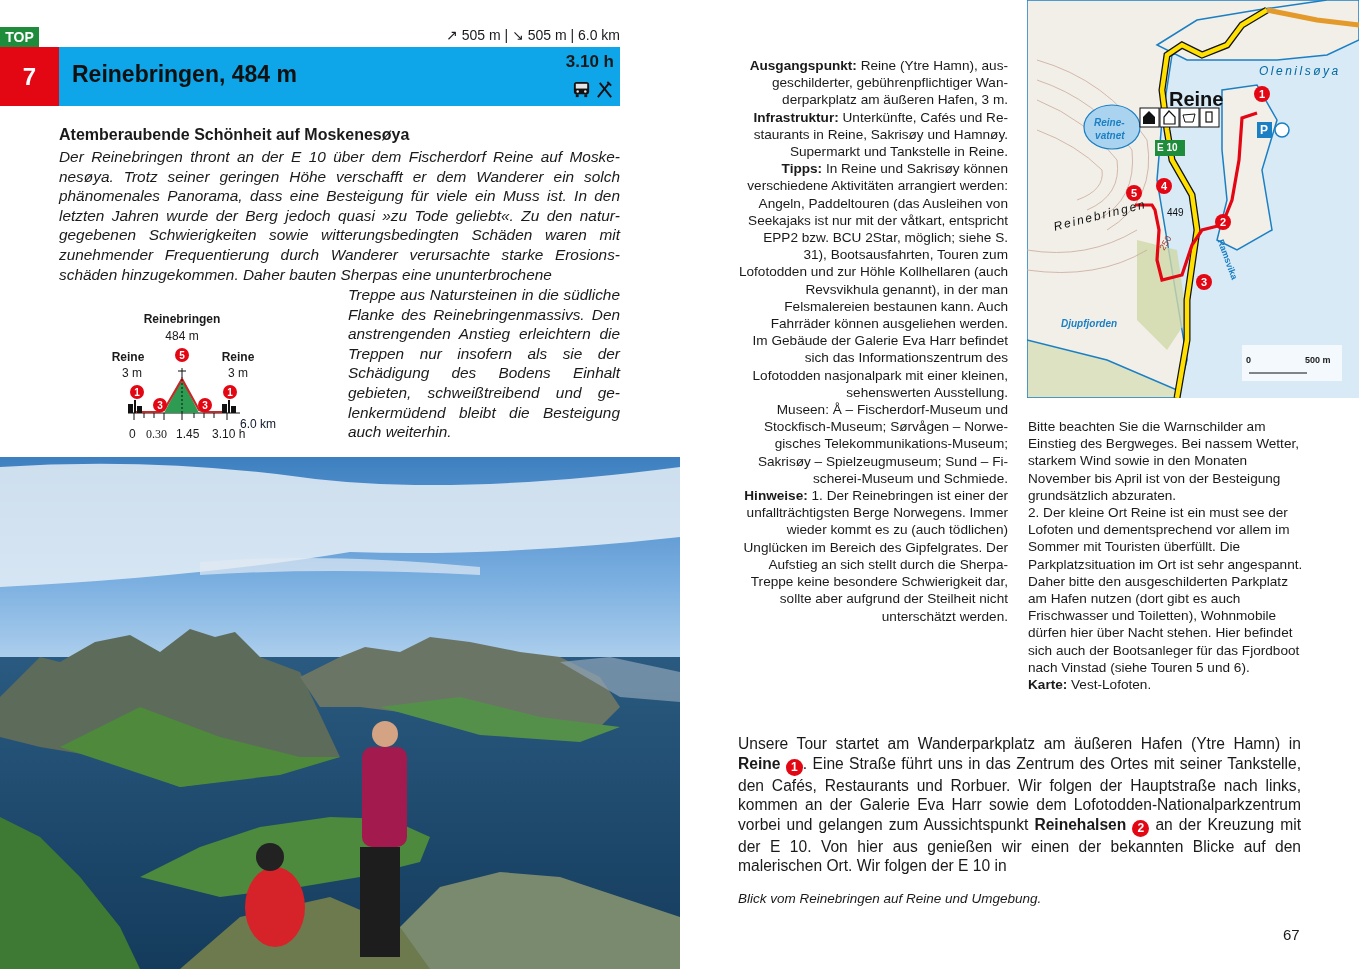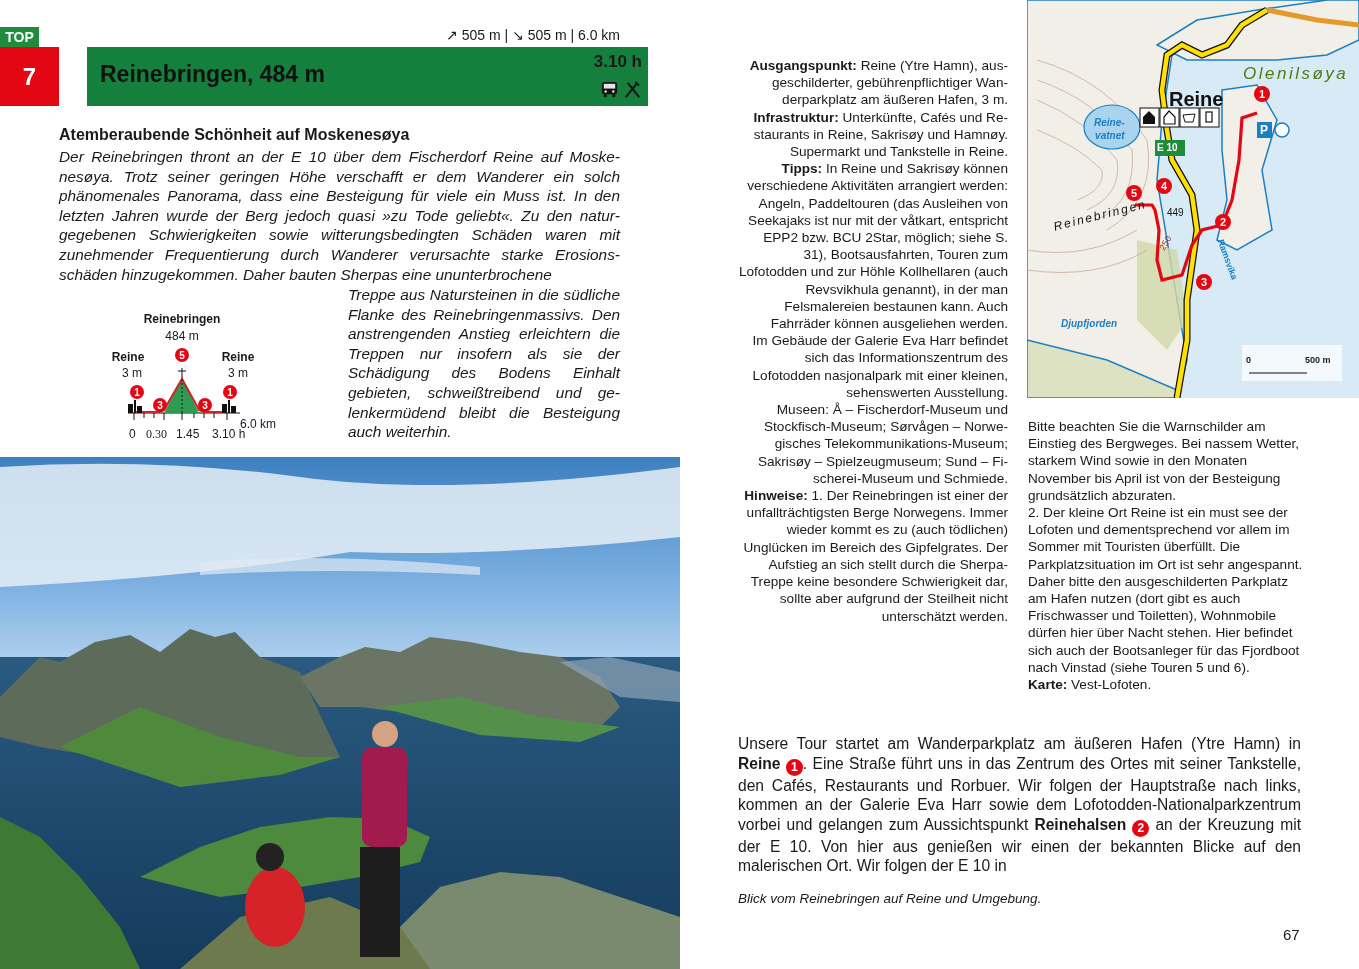--- a/index.html
+++ b/index.html
@@ -3,21 +3,21 @@
 <meta charset="utf-8">
 <style>
   * { box-sizing: border-box; margin: 0; padding: 0; }
   html, body { width: 1359px; height: 969px; overflow: hidden; background: #ffffff; }
   body { position: relative; font-family: "Liberation Sans", "DejaVu Sans", sans-serif; color: #1a1a1a; }
 
   
   .top-badge { position: absolute; left: 0; top: 27px; width: 39px; height: 20px; background: #1e8c3a; color: #fff; font-weight: bold; font-size: 14px; text-align: center; line-height: 20px; }
   .num-badge { position: absolute; left: 0; top: 47px; width: 59px; height: 59px; background: #e30613; color: #fff; font-weight: bold; font-size: 24px; text-align: center; line-height: 59px; }
   .stats-line { position: absolute; right: 739px; top: 27px; font-size: 14px; color: #1a1a1a; white-space: nowrap; }
-  .title-bar { position: absolute; left: 59px; top: 47px; width: 561px; height: 59px; background: #15803d; margin-left: 28px; }
+  .title-bar { position: absolute; left: 59px; top: 47px; width: 561px; height: 59px; background: #0ea5e9; }
   .title-text { position: absolute; left: 13px; top: 14px; font-size: 23px; font-weight: bold; color: #111; }
   .duration { position: absolute; right: 6px; top: 5px; font-size: 17px; font-weight: bold; }
   .title-icons { position: absolute; right: 6px; top: 33px; display: flex; gap: 4px; }
   .title-icons svg { width: 19px; height: 19px; }
 
   .subtitle { position: absolute; left: 59px; top: 126px; font-size: 16px; font-weight: bold; }
   .intro { position: absolute; left: 59px; top: 147px; width: 561px; font-size: 15.4px; line-height: 19.6px; font-style: italic; text-align: justify; hyphens: manual; }
   .intro-wrap { position: absolute; left: 348px; top: 285px; width: 272px; font-size: 15.4px; line-height: 19.6px; font-style: italic; text-align: justify; }
 
   
@@ -242,21 +242,21 @@
       <circle cx="137" cy="186" r="8" fill="#e30613"></circle>
         <text x="137" y="190">4</text>
       <circle cx="107" cy="193" r="8" fill="#e30613"></circle>
         <text x="107" y="197">5</text>
     </g>
 
     <rect x="215" y="345" width="100" height="36" fill="#fff" opacity="0.7"></rect>
     <line x1="222" y1="373" x2="280" y2="373" stroke="#111" stroke-width="1.2"></line>
   </svg>
   <div style="position:absolute; left:142px; top:88px; font-size:20px; font-weight:bold; color:#111;">Reine</div>
-  <div style="position:absolute; left:216px; top:64px; font-size:17px; font-style:italic; letter-spacing:2.5px; color:#4d7c0f;">Olenilsøya</div>
+  <div style="position:absolute; left:232px; top:64px; font-size:12px; font-style:italic; letter-spacing:2.5px; color:#0369a1;">Olenilsøya</div>
   <div style="position:absolute; left:67px; top:116px; font-size:10px; font-weight:bold; font-style:italic; color:#1b7fc4; text-align:right; line-height:13px;">
     <div>Reine-</div>
     <div>vatnet</div>
   </div>
   <div style="position:absolute; left:130px; top:142px; font-size:10px; font-weight:bold; color:#fff;">E 10</div>
   <div style="position:absolute; left:233px; top:123px; font-size:12px; font-weight:bold; color:#fff;">P</div>
   <div style="position:absolute; left:25px; top:220px; font-size:12px; font-style:italic; letter-spacing:2px; color:#111; transform:rotate(-14deg); transform-origin:left top;">Reinebringen</div>
   <div style="position:absolute; left:140px; top:207px; font-size:10px; color:#111;">449</div>
   <div style="position:absolute; left:131px; top:238px; font-size:9px; color:#9b3b2b; transform:rotate(-60deg);">250</div>
   <div style="position:absolute; left:198px; top:238px; font-size:9px; font-weight:bold; color:#1b7fc4; transform:rotate(70deg); transform-origin:left top;">Ramsvika</div>

